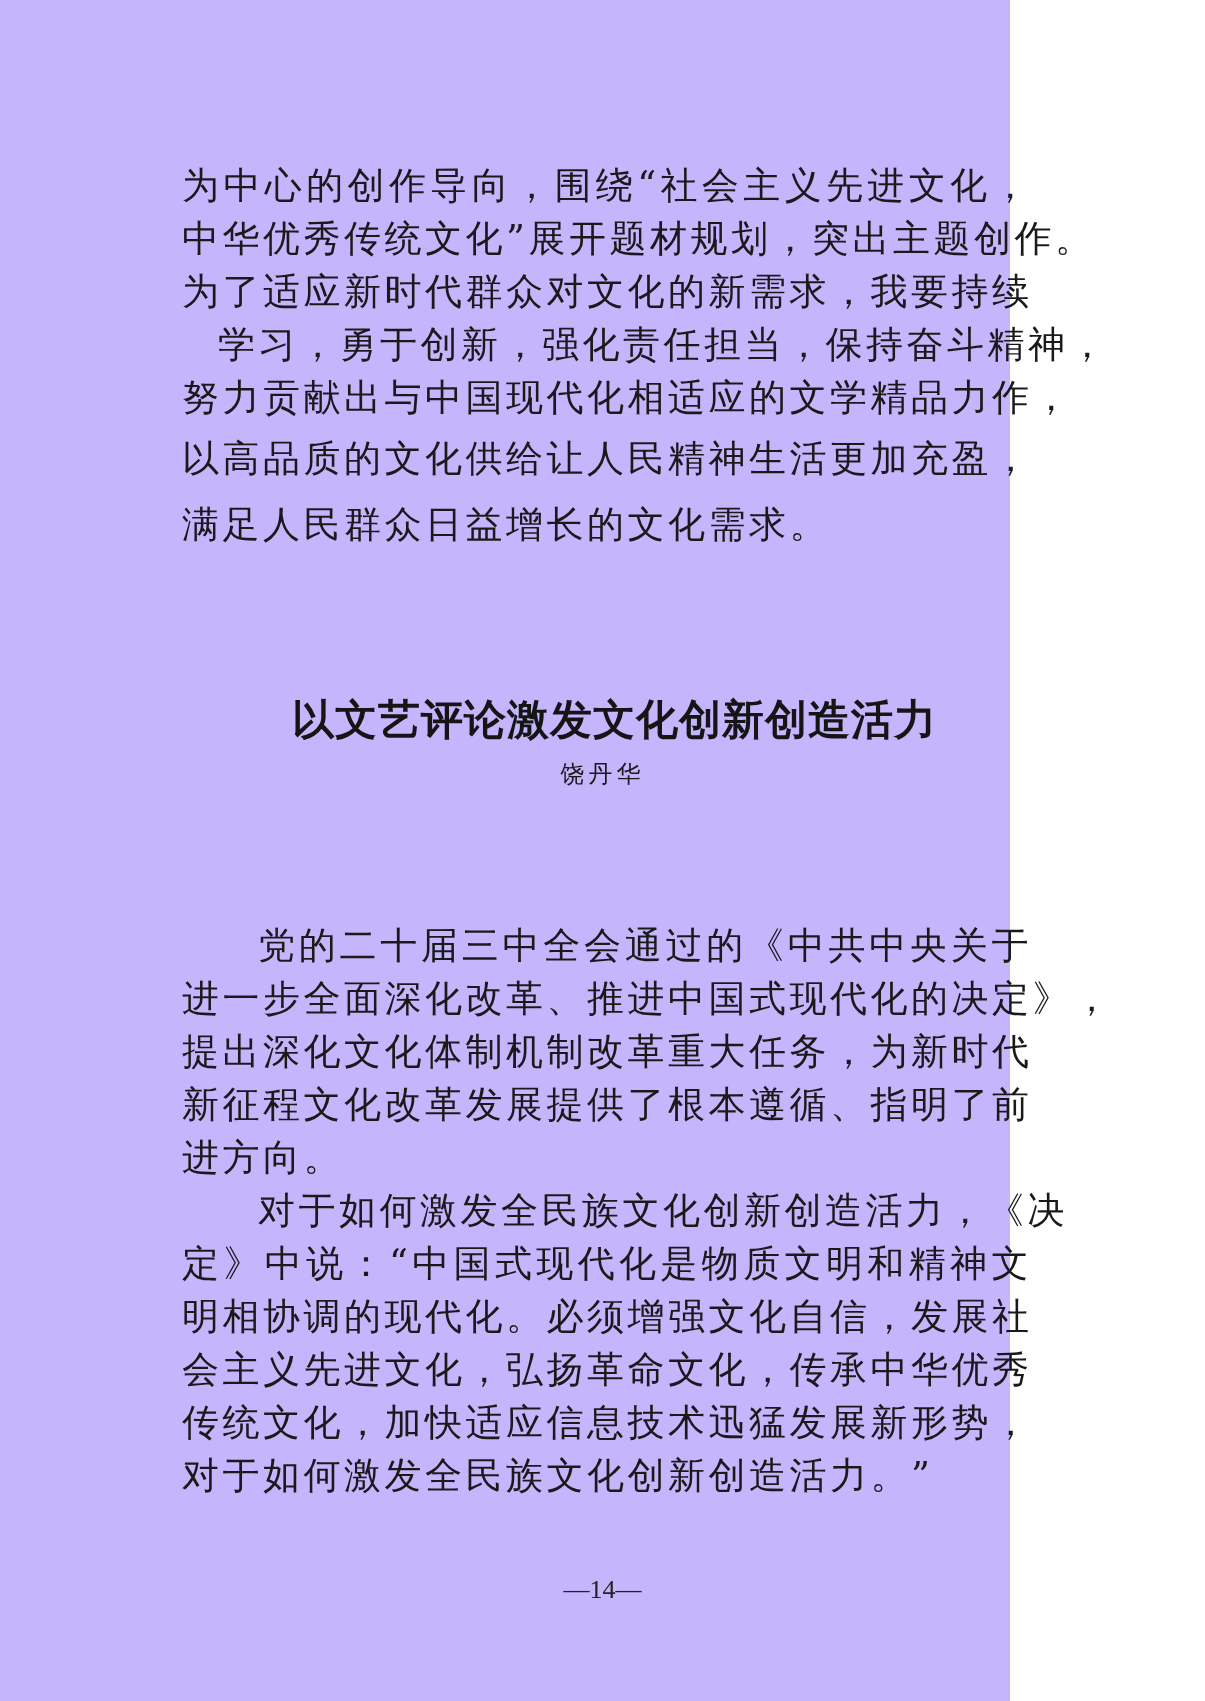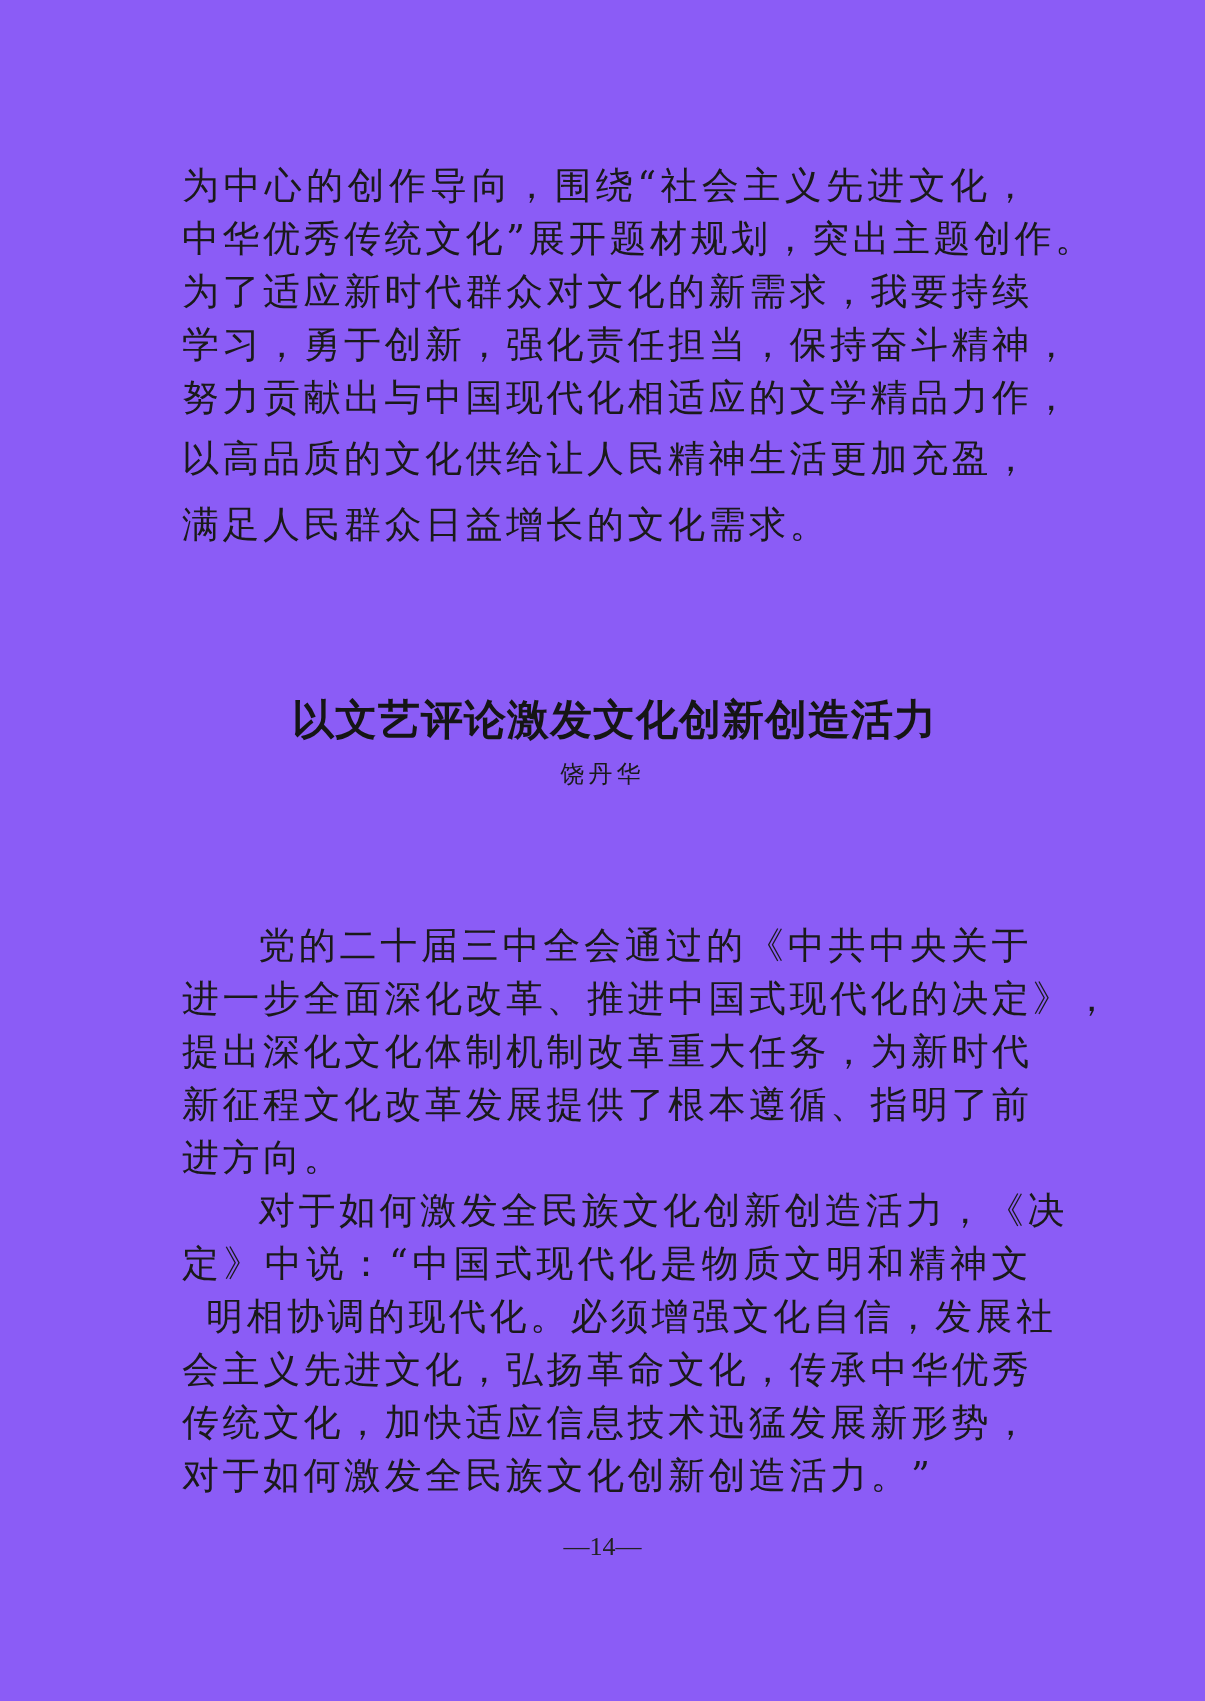--- a/index.html
+++ b/index.html
@@ -11,23 +11,23 @@
       width: 1205px;
       height: 1701px;
       position: relative;
       overflow: hidden;
       color: #1a1a1a;
       font-family: "DejaVu Serif", "Liberation Serif", serif;
     }
     .page {
       position: absolute;
       left: 0; top: 0;
-      width: 1205px;
+      width: 1010px;
       height: 1701px;
-      background: #8b5cf6;
+      background: #c4b5fd;
     }
     .line {
       position: absolute;
       left: 182px;
       width: 850px;
       height: 48px;
       font-size: 37px;
       line-height: 48px;
       letter-spacing: 3.5px;
       white-space: nowrap;
@@ -62,58 +62,58 @@
       font-size: 24px;
       line-height: 44px;
       letter-spacing: 4px;
     }
     .author { top: 752px; }
     .position { top: 810px; }
     .page-number {
       position: absolute;
       left: 0;
       width: 1205px;
-      top: 1531px;
+      top: 1574px;
       text-align: center;
       font-family: "Liberation Serif", "DejaVu Serif", serif;
       font-size: 26px;
       line-height: 32px;
       color: #222;
     }
   </style>
 </head>
 <body>
 
 <div class="page">
 
   <div>
     <div class="line" style="top:162px;">为中心的创作导向，围绕“社会主义先进文化，</div>
     <div class="line" style="top:215px;">中华优秀传统文化”展开题材规划，突出主题创作。</div>
     <div class="line" style="top:268px;">为了适应新时代群众对文化的新需求，我要持续</div>
-    <div class="line" style="top:321px;">学习，勇于创新，强化责任担当，保持奋斗精神，</div>
+    <div class="line" style="top:321px;margin-left:36px;">学习，勇于创新，强化责任担当，保持奋斗精神，</div>
     <div class="line" style="top:374px;">努力贡献出与中国现代化相适应的文学精品力作，</div>
     <div class="line" style="top:435px;">以高品质的文化供给让人民精神生活更加充盈，</div>
     <div class="line last" style="top:501px;">满足人民群众日益增长的文化需求。</div>
   </div>
 
   <h1 class="title" style="margin:12px;">以文艺评论激发文化创新创造活力</h1>
   <div class="author">饶丹华</div>
 
   <div>
     <div class="line indent" style="top:922px;">党的二十届三中全会通过的《中共中央关于</div>
     <div class="line" style="top:975px;">进一步全面深化改革、推进中国式现代化的决定》，</div>
     <div class="line" style="top:1028px;">提出深化文化体制机制改革重大任务，为新时代</div>
     <div class="line" style="top:1081px;">新征程文化改革发展提供了根本遵循、指明了前</div>
     <div class="line last" style="top:1134px;">进方向。</div>
   </div>
 
   <div>
     <div class="line indent" style="top:1187px;">对于如何激发全民族文化创新创造活力，《决</div>
     <div class="line" style="top:1240px;">定》中说：“中国式现代化是物质文明和精神文</div>
-    <div class="line" style="top:1293px;margin-left:24px;">明相协调的现代化。必须增强文化自信，发展社</div>
+    <div class="line" style="top:1293px;">明相协调的现代化。必须增强文化自信，发展社</div>
     <div class="line" style="top:1346px;">会主义先进文化，弘扬革命文化，传承中华优秀</div>
     <div class="line" style="top:1399px;">传统文化，加快适应信息技术迅猛发展新形势，</div>
     <div class="line last" style="top:1452px;">对于如何激发全民族文化创新创造活力。”</div>
   </div>
 
   <div class="page-number">—14—</div>
 
 </div>
 
 </body></html>

